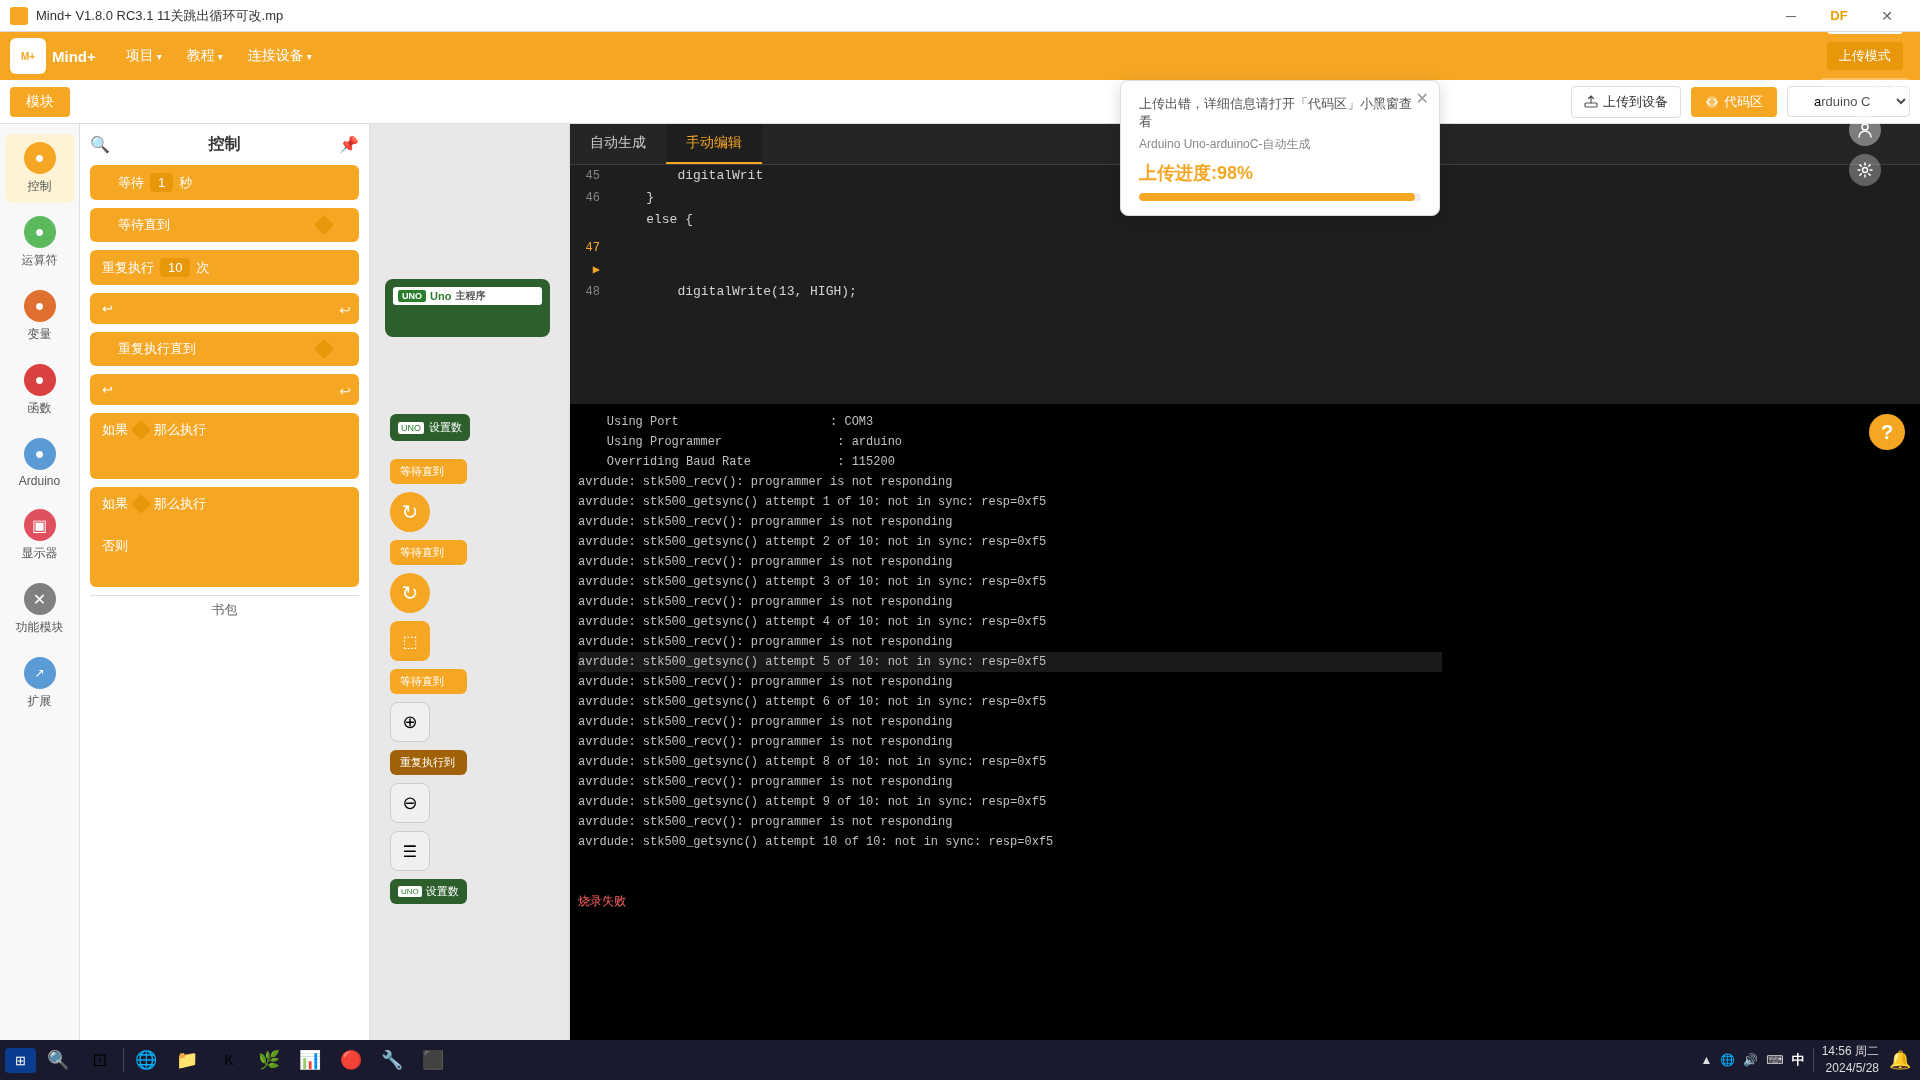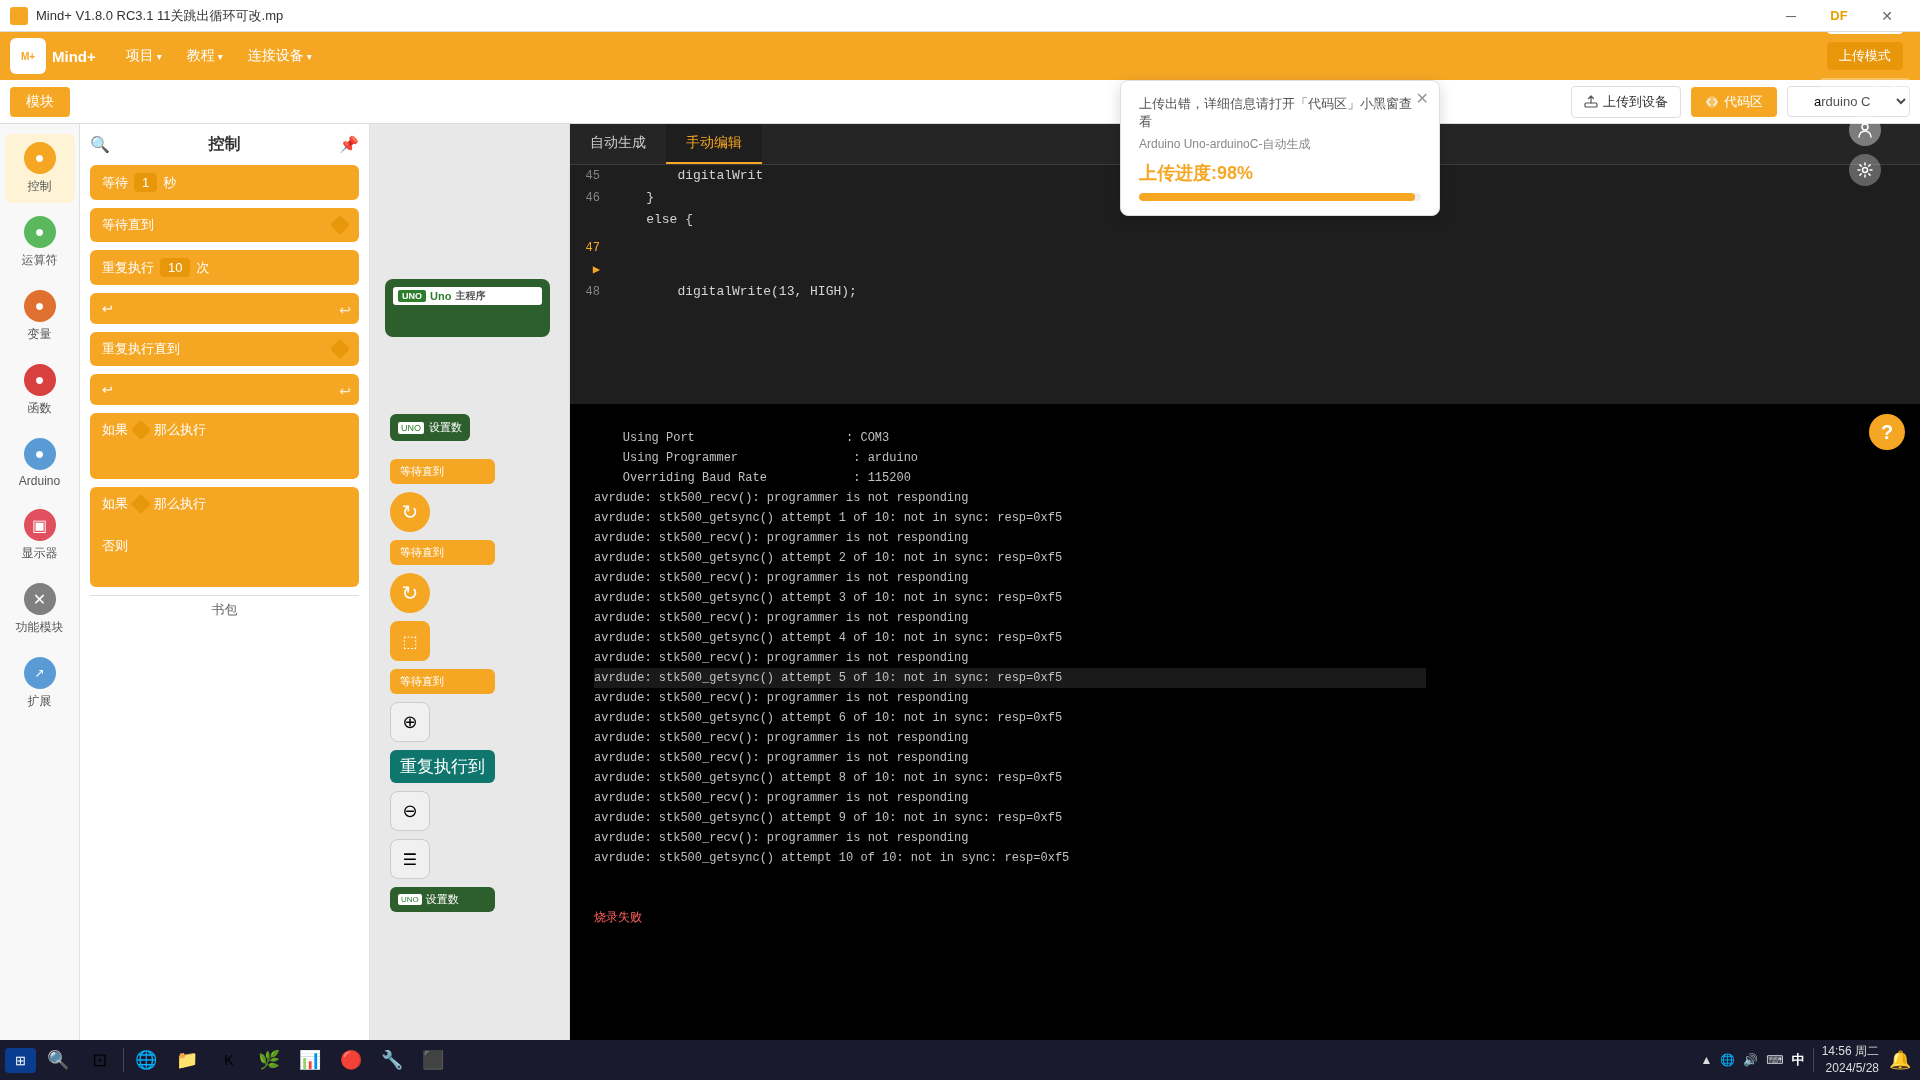--- a/index.html
+++ b/index.html
@@ -60,21 +60,21 @@
     .sidebar-icon.display { background: #e0505f; }
     .sidebar-icon.function2 { background: #808080; }
     .sidebar-icon.expand { background: #5b9bd5; }
 
     
     #blocks-panel { width: 290px; border-right: 1px solid #e0e0e0; background: #fff; padding: 10px; overflow-y: auto; }
     .blocks-search { display: flex; align-items: center; gap: 8px; margin-bottom: 10px; position: relative; }
     .search-icon-box { color: #aaa; font-size: 16px; }
     .panel-title { font-size: 16px; font-weight: bold; color: #333; flex: 1; text-align: center; }
     .pin-icon { color: #aaa; font-size: 16px; cursor: pointer; }
-    .block-orange { background: #f5a623; color: #fff; border-radius: 6px; padding: 8px 12px; margin-bottom: 8px; font-size: 13px; cursor: pointer; display: flex; align-items: center; gap: 6px; }
+    .block-orange { background: #f5a623; color: #fff; border-radius: 6px; padding: 8px 28px; margin-bottom: 8px; font-size: 13px; cursor: pointer; display: flex; align-items: center; gap: 6px; }
     .block-value { background: #e8960a; border-radius: 4px; padding: 2px 8px; color: #fff; font-size: 13px; }
     .block-with-notch { background: #f5a623; color: #fff; border-radius: 6px; padding: 8px 12px; margin-bottom: 8px; font-size: 13px; cursor: pointer; position: relative; }
     .block-with-notch::after { content: '↩'; position: absolute; right: 8px; bottom: 6px; font-size: 14px; color: rgba(255,255,255,0.8); }
     .block-repeat { background: #f5a623; color: #fff; border-radius: 6px; padding: 8px 12px; margin-bottom: 8px; font-size: 13px; cursor: pointer; display: flex; align-items: center; gap: 6px; }
     .block-if { background: #f5a623; color: #fff; border-radius: 6px; padding: 8px 12px; margin-bottom: 8px; font-size: 13px; cursor: pointer; }
 
     
     #center-panel { width: 200px; background: #e8e8e8; border-right: 1px solid #ddd; overflow: hidden; position: relative; }
     .uno-card { background: #2d5f2d; width: 165px; border-radius: 8px; padding: 8px; color: #fff; font-size: 11px; }
     .uno-title { background: #fff; color: #2d7d2d; font-weight: bold; font-size: 11px; text-align: center; border-radius: 3px; padding: 2px 5px; margin-bottom: 4px; display: flex; align-items: center; gap: 4px; }
@@ -357,21 +357,21 @@
       <div style="width:40px; height:40px; background:#f5a623; border-radius:8px; display:flex;align-items:center;justify-content:center; cursor:pointer;">
         <span style="color:#fff; font-size:16px;">⬚</span>
       </div>
       <div style="background:#f5a623; border-radius:6px; padding:5px 10px; color:#fff; font-size:11px; display:flex;align-items:center;gap:5px; cursor:pointer;">
         <span>等待直到</span>
       </div>
 
       <div style="width:40px; height:40px; background:#f0f0f0; border:1px solid #ccc; border-radius:8px; display:flex;align-items:center;justify-content:center; cursor:pointer;">
         <span style="font-size:18px;">⊕</span>
       </div>
-      <div style="background:#0f766e; border-radius:6px; padding:5px 10px; color:#fff; font-size:17px; display:flex;align-items:flex-start;gap:5px; cursor:pointer;">
+      <div style="background:#a16207; border-radius:6px; padding:5px 10px; color:#fff; font-size:11px; display:flex;align-items:flex-start;gap:5px; cursor:pointer;">
         <span>重复执行到</span>
       </div>
 
       <div style="width:40px; height:40px; background:#f0f0f0; border:1px solid #ccc; border-radius:8px; display:flex;align-items:center;justify-content:center; cursor:pointer;">
         <span style="font-size:18px;">⊖</span>
       </div>
 
       <div style="width:40px; height:40px; background:#f0f0f0; border:1px solid #ccc; border-radius:8px; display:flex;align-items:center;justify-content:center; cursor:pointer;">
         <span style="font-size:16px;">☰</span>
       </div>
@@ -406,21 +406,21 @@
           <div class="code-line">
             <span class="line-num">48</span>
             <span class="line-content">        digitalWrite(13, HIGH);</span>
           </div>
         </div>
       </div>
     </div>
 
     <div style="flex:1; background:#000; position:relative; overflow:hidden;">
       <button class="help-btn" style="position:absolute; right:15px; top:10px;">?</button>
-      <div id="terminal-panel" style="height:100%; overflow-y:auto; padding:24px;">
+      <div id="terminal-panel" style="height:100%; overflow-y:auto; padding:8px;">
         <div class="term-line">    Using Port                     : COM3</div>
         <div class="term-line">    Using Programmer                : arduino</div>
         <div class="term-line">    Overriding Baud Rate            : 115200</div>
         <div class="term-line">avrdude: stk500_recv(): programmer is not responding</div>
         <div class="term-line">avrdude: stk500_getsync() attempt 1 of 10: not in sync: resp=0xf5</div>
         <div class="term-line">avrdude: stk500_recv(): programmer is not responding</div>
         <div class="term-line">avrdude: stk500_getsync() attempt 2 of 10: not in sync: resp=0xf5</div>
         <div class="term-line">avrdude: stk500_recv(): programmer is not responding</div>
         <div class="term-line">avrdude: stk500_getsync() attempt 3 of 10: not in sync: resp=0xf5</div>
         <div class="term-line">avrdude: stk500_recv(): programmer is not responding</div>

